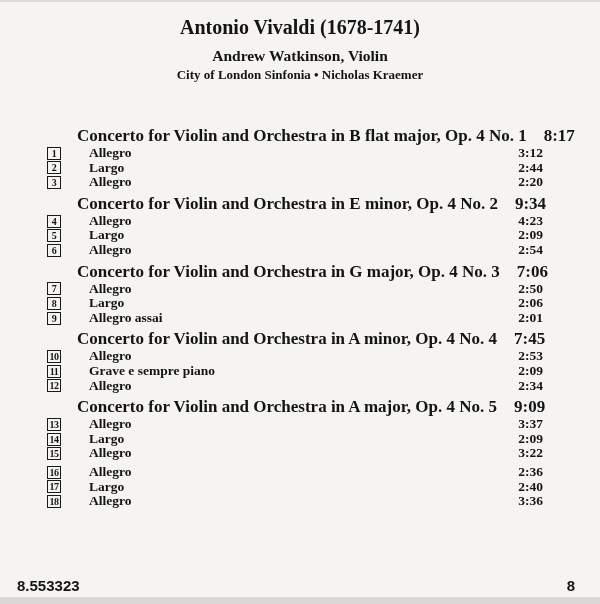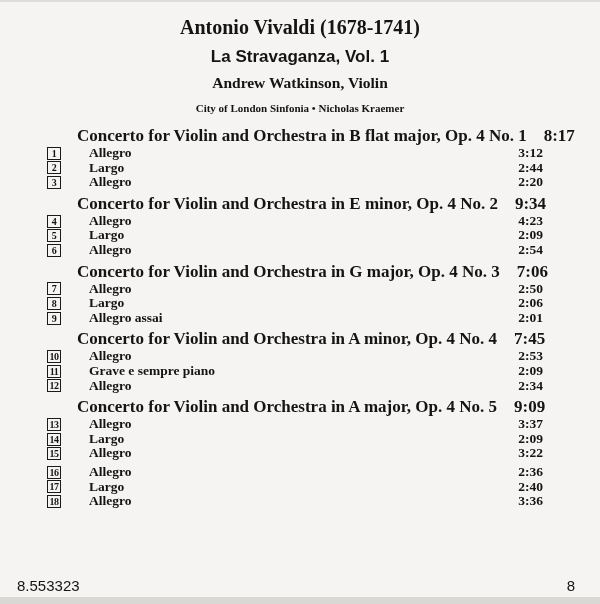--- a/index.html
+++ b/index.html
@@ -28,22 +28,22 @@
   .album {
     font-family:"Liberation Sans", sans-serif;
     font-size:17px; font-weight:bold; line-height:17px;
     margin-top:10px;
   }
   .soloist {
     font-size:15.5px; font-weight:bold; line-height:15px;
     margin-top:10px;
   }
   .ensemble {
-    font-size:11px; font-weight:bold; line-height:15px;
-    margin-top:11px;
+    font-size:13px; font-weight:bold; line-height:15px;
+    margin-top:4px;
   }
 
   
   .tracklist { position:absolute; top:126px; left:47px; right:57px; }
   .concerto { margin-bottom:4px; }
   .c-head {
     display:flex; justify-content:space-between; align-items:baseline;
     font-size:17px; font-weight:bold; line-height:20px;
     padding-left:30px;
     white-space:nowrap;
@@ -66,32 +66,31 @@
     background:#f5f4f2;
   }
   .ttitle { margin-left:28px; flex:1; }
   .ttime { text-align:right; }
 
   
   .footer {
     position:absolute; left:17px; right:25px; bottom:10px;
     display:flex; justify-content:space-between; align-items:baseline;
     font-family:"Liberation Sans", sans-serif;
-    font-size:15px; font-weight:normal;
+    font-size:15px; font-weight:bold;
   }
 </style>
 </head>
 <body>
 
 <div class="page">
   <div class="edge-top"></div>
 
   <div class="header">
     <div class="composer">Antonio Vivaldi (1678-1741)</div>
-    <div class="album">La Stravaganza, Vol. 1</div>
     <div class="soloist">Andrew Watkinson, Violin</div>
     <div class="ensemble">City of London Sinfonia • Nicholas Kraemer</div>
   </div>
 
   <div class="tracklist">
 
     <section class="concerto">
       <div class="c-head">
         <span class="c-title">Concerto for Violin and Orchestra in B flat major, Op. 4 No. 1</span>
         <span class="c-time">8:17</span>

